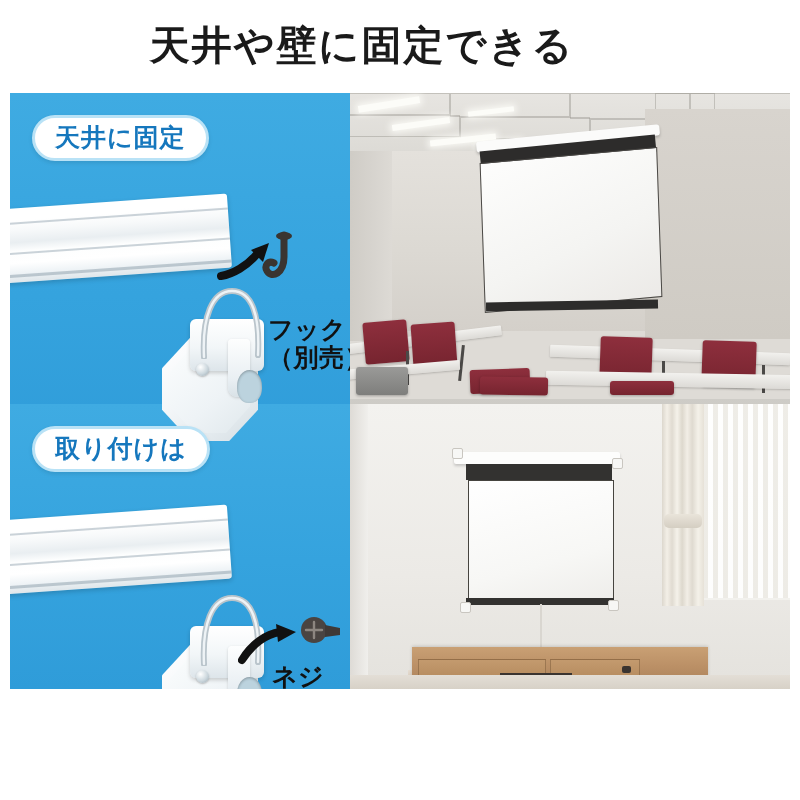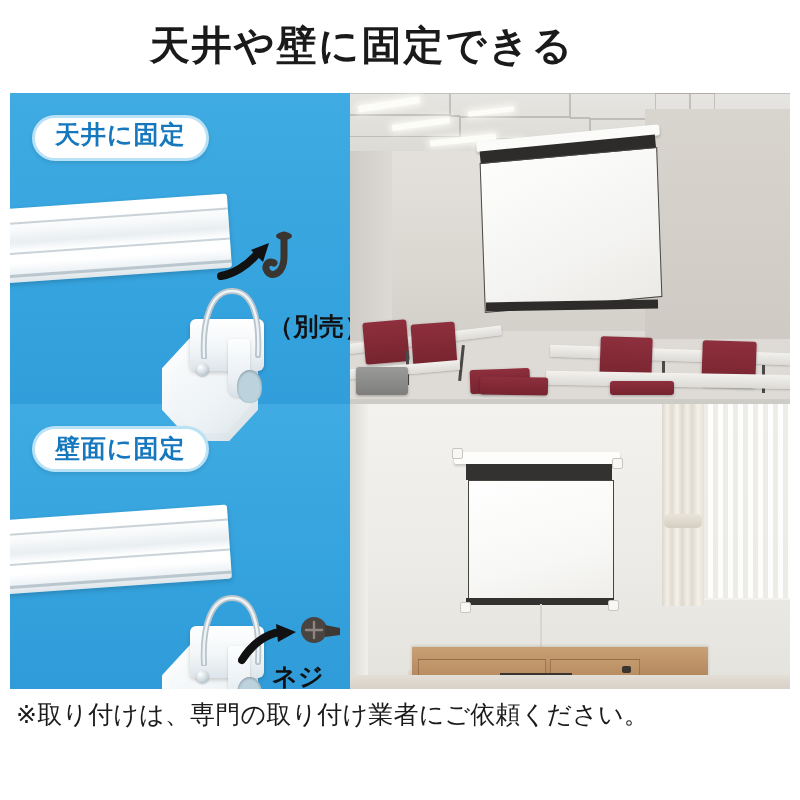--- a/index.html
+++ b/index.html
@@ -36,21 +36,21 @@
   }
 
   
   .panel {
     position: absolute;
     left: 10px;
     width: 780px;
     overflow: hidden;
     background: #3aa8e0;
   }
-  #panel-ceiling { top: 93px;  height: 368px; font-family: Liberation Mono, monospace; }
+  #panel-ceiling { top: 93px;  height: 368px; }
   #panel-wall    { top: 404px; height: 285px; }
 
   .panel-illus {
     position: absolute;
     left: 0; top: 0;
     width: 340px; height: 100%;
     background: linear-gradient(180deg, #3fabe2 0%, #35a3de 55%, #2f9cd9 100%);
     overflow: hidden;
   }
   .panel-photo {
@@ -386,20 +386,21 @@
       <path d="M4 38 C16 36 30 28 40 16" fill="none" stroke="#111111" stroke-width="8" stroke-linecap="round"></path>
       <polygon points="52,5 34,12 46,24" fill="#111111"></polygon>
     </svg>
 
     <svg class="hook-icon" style="left:248px; top:138px;" width="46" height="58" viewBox="0 0 46 58">
       <path d="M26 4 L26 26 C26 42 14 48 9 40 C6 35 10 29 16 32" fill="none" stroke="#3a3531" stroke-width="7" stroke-linecap="round" stroke-linejoin="round"></path>
       <ellipse cx="26" cy="5" rx="8" ry="4" fill="#3a3531"></ellipse>
     </svg>
 
     <div class="callout-label" style="left:258px; top:222px;">
+      <div>フック</div>
       <div>（別売）</div>
     </div>
   </div>
 
   <div class="panel-photo">
     <div class="room1">
 
       <div class="r1-ceiling"></div>
       <div class="r1-tile" style="left:-10px; top:0px;  width:110px; height:22px;"></div>
       <div class="r1-tile" style="left:100px; top:0px;  width:120px; height:24px;"></div>
@@ -446,21 +447,21 @@
       <div class="r1-chair" style="left:260px; top:288px; width:64px; height:14px;"></div>
     </div>
   </div>
 </div>
 
 <div class="panel" id="panel-wall">
 
   <div class="panel-illus">
 
     <div class="badge">
-      <div class="badge-text">壁面に固定</div>
+      <div class="badge-text">取り付けは</div>
     </div>
 
     <div class="casing" style="top:118px; transform: rotate(-4deg);">
       <div class="casing-body"></div>
       <div class="casing-ridge" style="top:14px;"></div>
       <div class="casing-ridge" style="top:44px;"></div>
       <div class="casing-ridge" style="top:66px; height:3px; background:rgba(140,158,170,0.5);"></div>
     </div>
 
     <div class="endcap" style="left:152px; top:240px;">
@@ -520,14 +521,13 @@
       <div class="r2-cab-panel" style="left:68px;  bottom:2px; width:128px; height:28px;"></div>
       <div class="r2-cab-panel" style="left:200px; bottom:2px; width:90px;  height:28px;"></div>
       <div class="r2-cab-dark" style="left:150px; bottom:0;   width:72px;  height:16px;"></div>
       <div class="r2-cab-dark" style="left:272px; bottom:16px; width:9px;  height:7px; border-radius:2px;"></div>
       <div class="r2-floor"></div>
     </div>
   </div>
 </div>
 
 <div class="notes">
-  <div class="note-line">※取り付けは、専門の取り付け業者にご依頼ください。</div>
 </div>
 
 </body></html>

